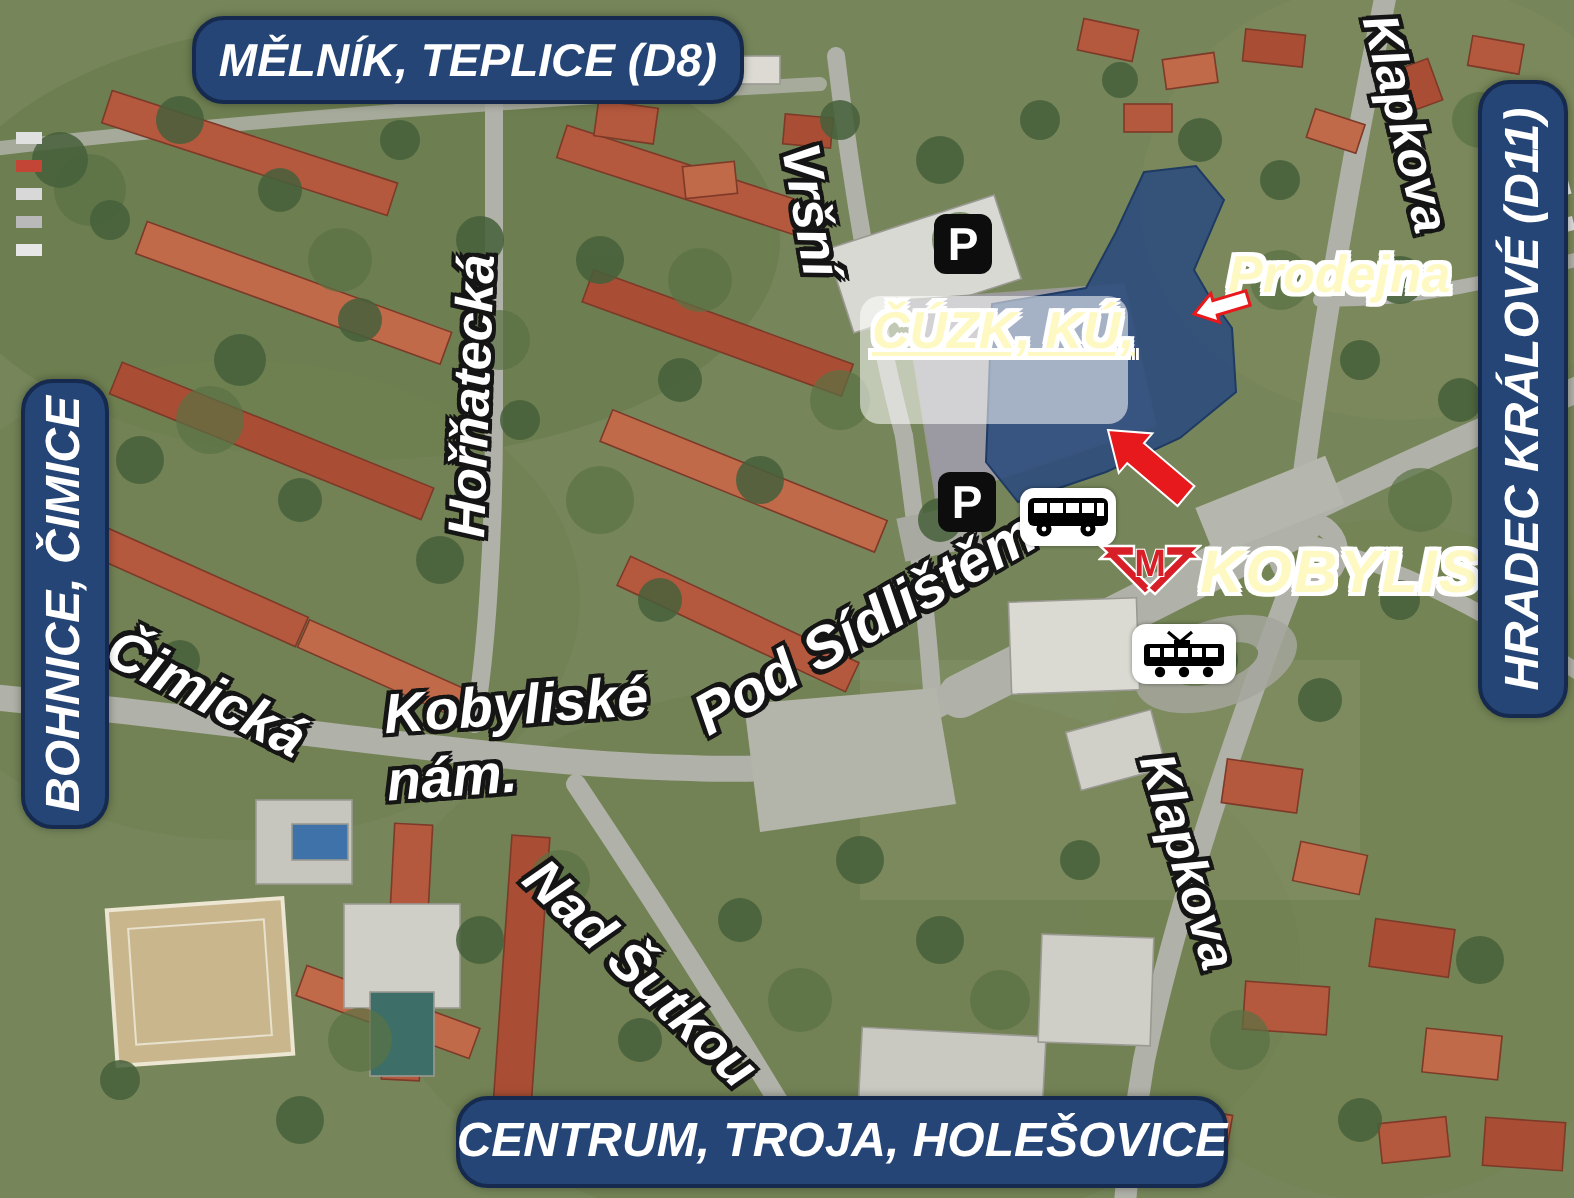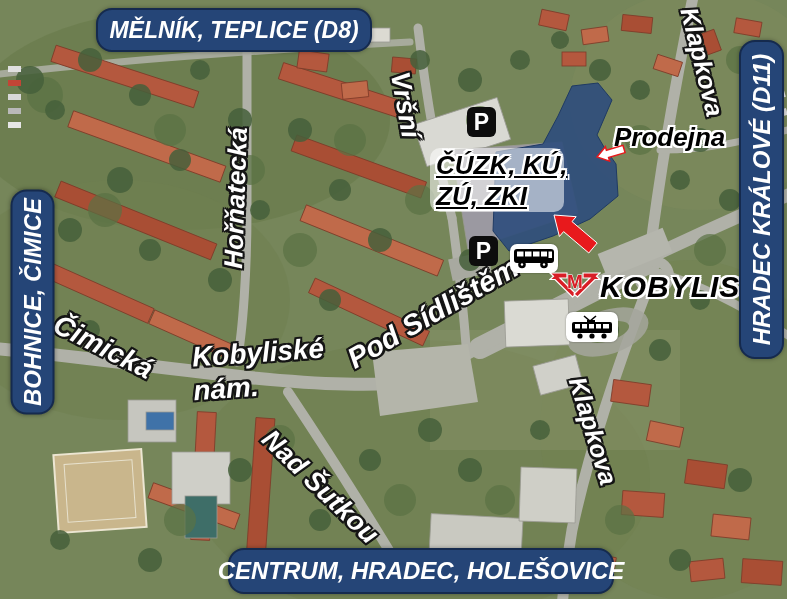--- a/index.html
+++ b/index.html
@@ -11,21 +11,21 @@
   .sign{position:absolute;background:#254577;border:2px solid #152a4e;border-radius:16px;
         color:#fff;font-weight:bold;font-style:italic;display:flex;align-items:center;
         justify-content:center;white-space:nowrap;box-shadow:0 0 4px rgba(0,0,0,.35);
         transform-origin:center;z-index:30;}
   
   .street{position:absolute;color:#fff;font-weight:bold;font-style:italic;white-space:nowrap;
           transform-origin:center;z-index:12;
           text-shadow:-2px -2px 0 #151515,2px -2px 0 #151515,-2px 2px 0 #151515,2px 2px 0 #151515,
                       -2px 0 0 #151515,2px 0 0 #151515,0 -2px 0 #151515,0 2px 0 #151515;}
   
-  .redlabel{position:absolute;color:#000000;font-weight:bold;font-style:italic;white-space:nowrap;
+  .redlabel{position:absolute;color:#fef9c3;font-weight:bold;font-style:italic;white-space:nowrap;
             transform-origin:center;z-index:14;
             text-shadow:-2px -2px 0 #fff,2px -2px 0 #fff,-2px 2px 0 #fff,2px 2px 0 #fff,
                         -2px 0 0 #fff,2px 0 0 #fff,0 -2px 0 #fff,0 2px 0 #fff;}
   
   .office-box{position:absolute;left:430px;top:148px;width:134px;height:64px;border-radius:10px;
               background:rgba(255,255,255,.55);z-index:10;}
   .office-text{position:absolute;left:436px;top:150px;font-size:26px;line-height:31px;z-index:11;text-decoration:underline;}
   
   .picon{position:absolute;width:29px;height:30px;background:#0d0d0d;border-radius:6px;color:#fff;
          font-weight:bold;font-size:23px;display:flex;align-items:center;justify-content:center;
@@ -194,21 +194,20 @@
     </g>
   </svg>
 
   <svg class="layer" width="787" height="599" viewBox="0 0 787 599" style="z-index:8">
     <polygon points="572,86 598,83 612,100 597,135 604,147 616,164 618,196 590,219 553,236 509,251 493,231 496,152 543,144 558,116" fill="#2e4d7c" fill-opacity=".9" stroke="#1f3a63" stroke-width="1"></polygon>
   </svg>
 
   <div class="office-box"></div>
   <div class="office-text redlabel" style="position:absolute;">
     <div>ČÚZK, KÚ,</div>
-    <div>ZÚ, ZKI</div>
   </div>
 
   <svg class="arrow" style="left:551px;top:212px" width="48" height="44" viewBox="0 0 48 44">
     <polygon points="3,3 25.2,4.7 21,9.6 46.2,31 37.8,41 12.6,19.6 8.4,24.5" fill="#e8191c" stroke="#ffffff" stroke-width="1"></polygon>
   </svg>
 
   <svg class="arrow" style="left:595px;top:143px" width="32" height="22" viewBox="0 0 32 22">
     <polygon points="2,14 10.4,3.7 11.4,7.3 27.9,2.4 30.1,9.6 13.6,14.5 14.6,18.1" fill="#ffffff" stroke="#e8191c" stroke-width="1.5"></polygon>
   </svg>
 
@@ -269,15 +268,15 @@
     <svg width="52" height="32" viewBox="0 0 52 32">
       <path d="M1,7 L18,7 L18,12 L11,12 L27,28 L23.5,31 L6,13.5 L1,13.5 L4.5,10.2 Z" fill="#d81e26" stroke="#fff" stroke-width="1.2"></path>
       <path d="M51,7 L34,7 L34,12 L41,12 L25,28 L28.5,31 L46,13.5 L51,13.5 L47.5,10.2 Z" fill="#d81e26" stroke="#fff" stroke-width="1.2"></path>
       <text x="26" y="22" text-anchor="middle" font-family="Liberation Sans, sans-serif" font-size="19" font-weight="bold" fill="#d81e26" stroke="#fff" stroke-width="1" style="paint-order:stroke">M</text>
     </svg>
   </div>
 
   <div class="sign" style="left:96px;top:8px;width:272px;height:40px;font-size:23px;">MĚLNÍK, TEPLICE (D8)</div>
   <div class="sign" style="left:-80px;top:280px;width:221px;height:40px;font-size:24px;transform:rotate(-90deg);">BOHNICE, ČIMICE</div>
   <div class="sign" style="left:602px;top:177px;width:315px;height:41px;font-size:24px;transform:rotate(-90deg);">HRADEC KRÁLOVÉ (D11)</div>
-  <div class="sign" style="left:228px;top:548px;width:382px;height:42px;font-size:24px;">CENTRUM, HRADEC, HOLEŠOVICE</div>
+  <div class="sign" style="left:228px;top:548px;width:382px;height:42px;font-size:24px;">CENTRUM, TROJA, HOLEŠOVICE</div>
 
 </div>
 
 </body></html>

